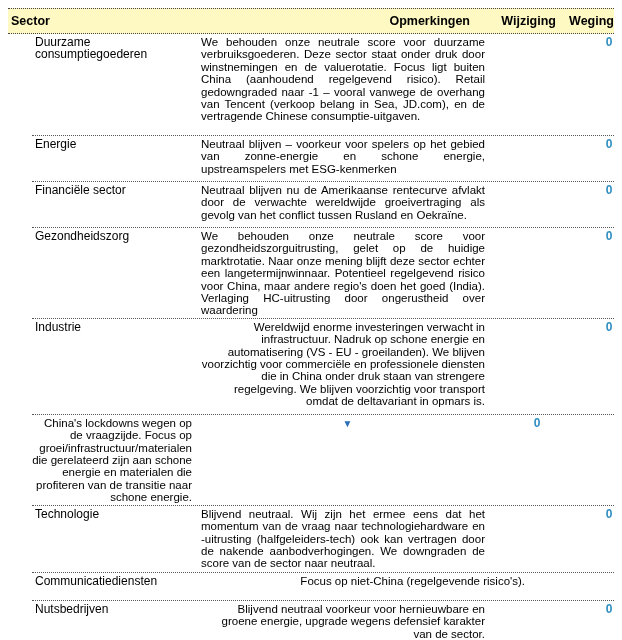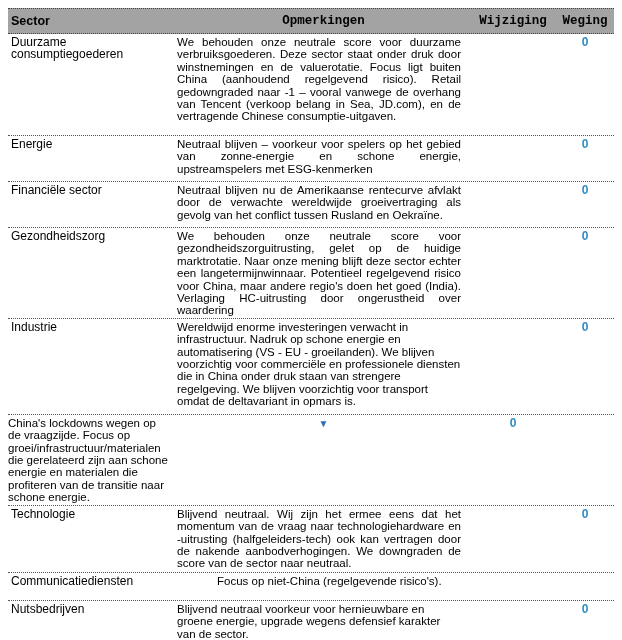--- a/index.html
+++ b/index.html
@@ -11,44 +11,45 @@
   }
   .sector-table {
     width: 606px;
     margin: 8px 8px 0 8px;
   }
   .grid-row {
     display: grid;
     grid-template-columns: 169px 293px 86px 58px;
   }
   .table-header {
-    background: #a3a3a3;
+    background: #fef9c3;
     border-top: 1px dotted #444;
     border-bottom: 1px dotted #444;
     height: 26px;
     align-items: center;
     font-weight: bold;
     font-size: 12.5px;
   }
   .table-header .h-sector { padding-left: 3px; text-align: left; }
-  .table-header .h-center { text-align: center; font-family: Liberation Mono, monospace; }
+  .table-header .h-center { text-align: right; }
   .data-row {
     border-bottom: 1px dotted #555;
     padding: 2px 0 1px 0;
     font-size: 11.5px;
     line-height: 12.4px;
+    margin-left: 24px;
   }
   .cell-sector {
     padding-left: 3px;
     padding-right: 8px;
     font-size: 12px;
   }
   .cell-opm {
     padding-right: 9px;
-    text-align: left;
+    text-align: right;
   }
   .cell-opm.just { text-align: justify; }
   .cell-wij {
     text-align: center;
     color: #2B6FB8;
     font-size: 10px;
     padding-top: 1px;
   }
   .cell-weg {
     text-align: center;

